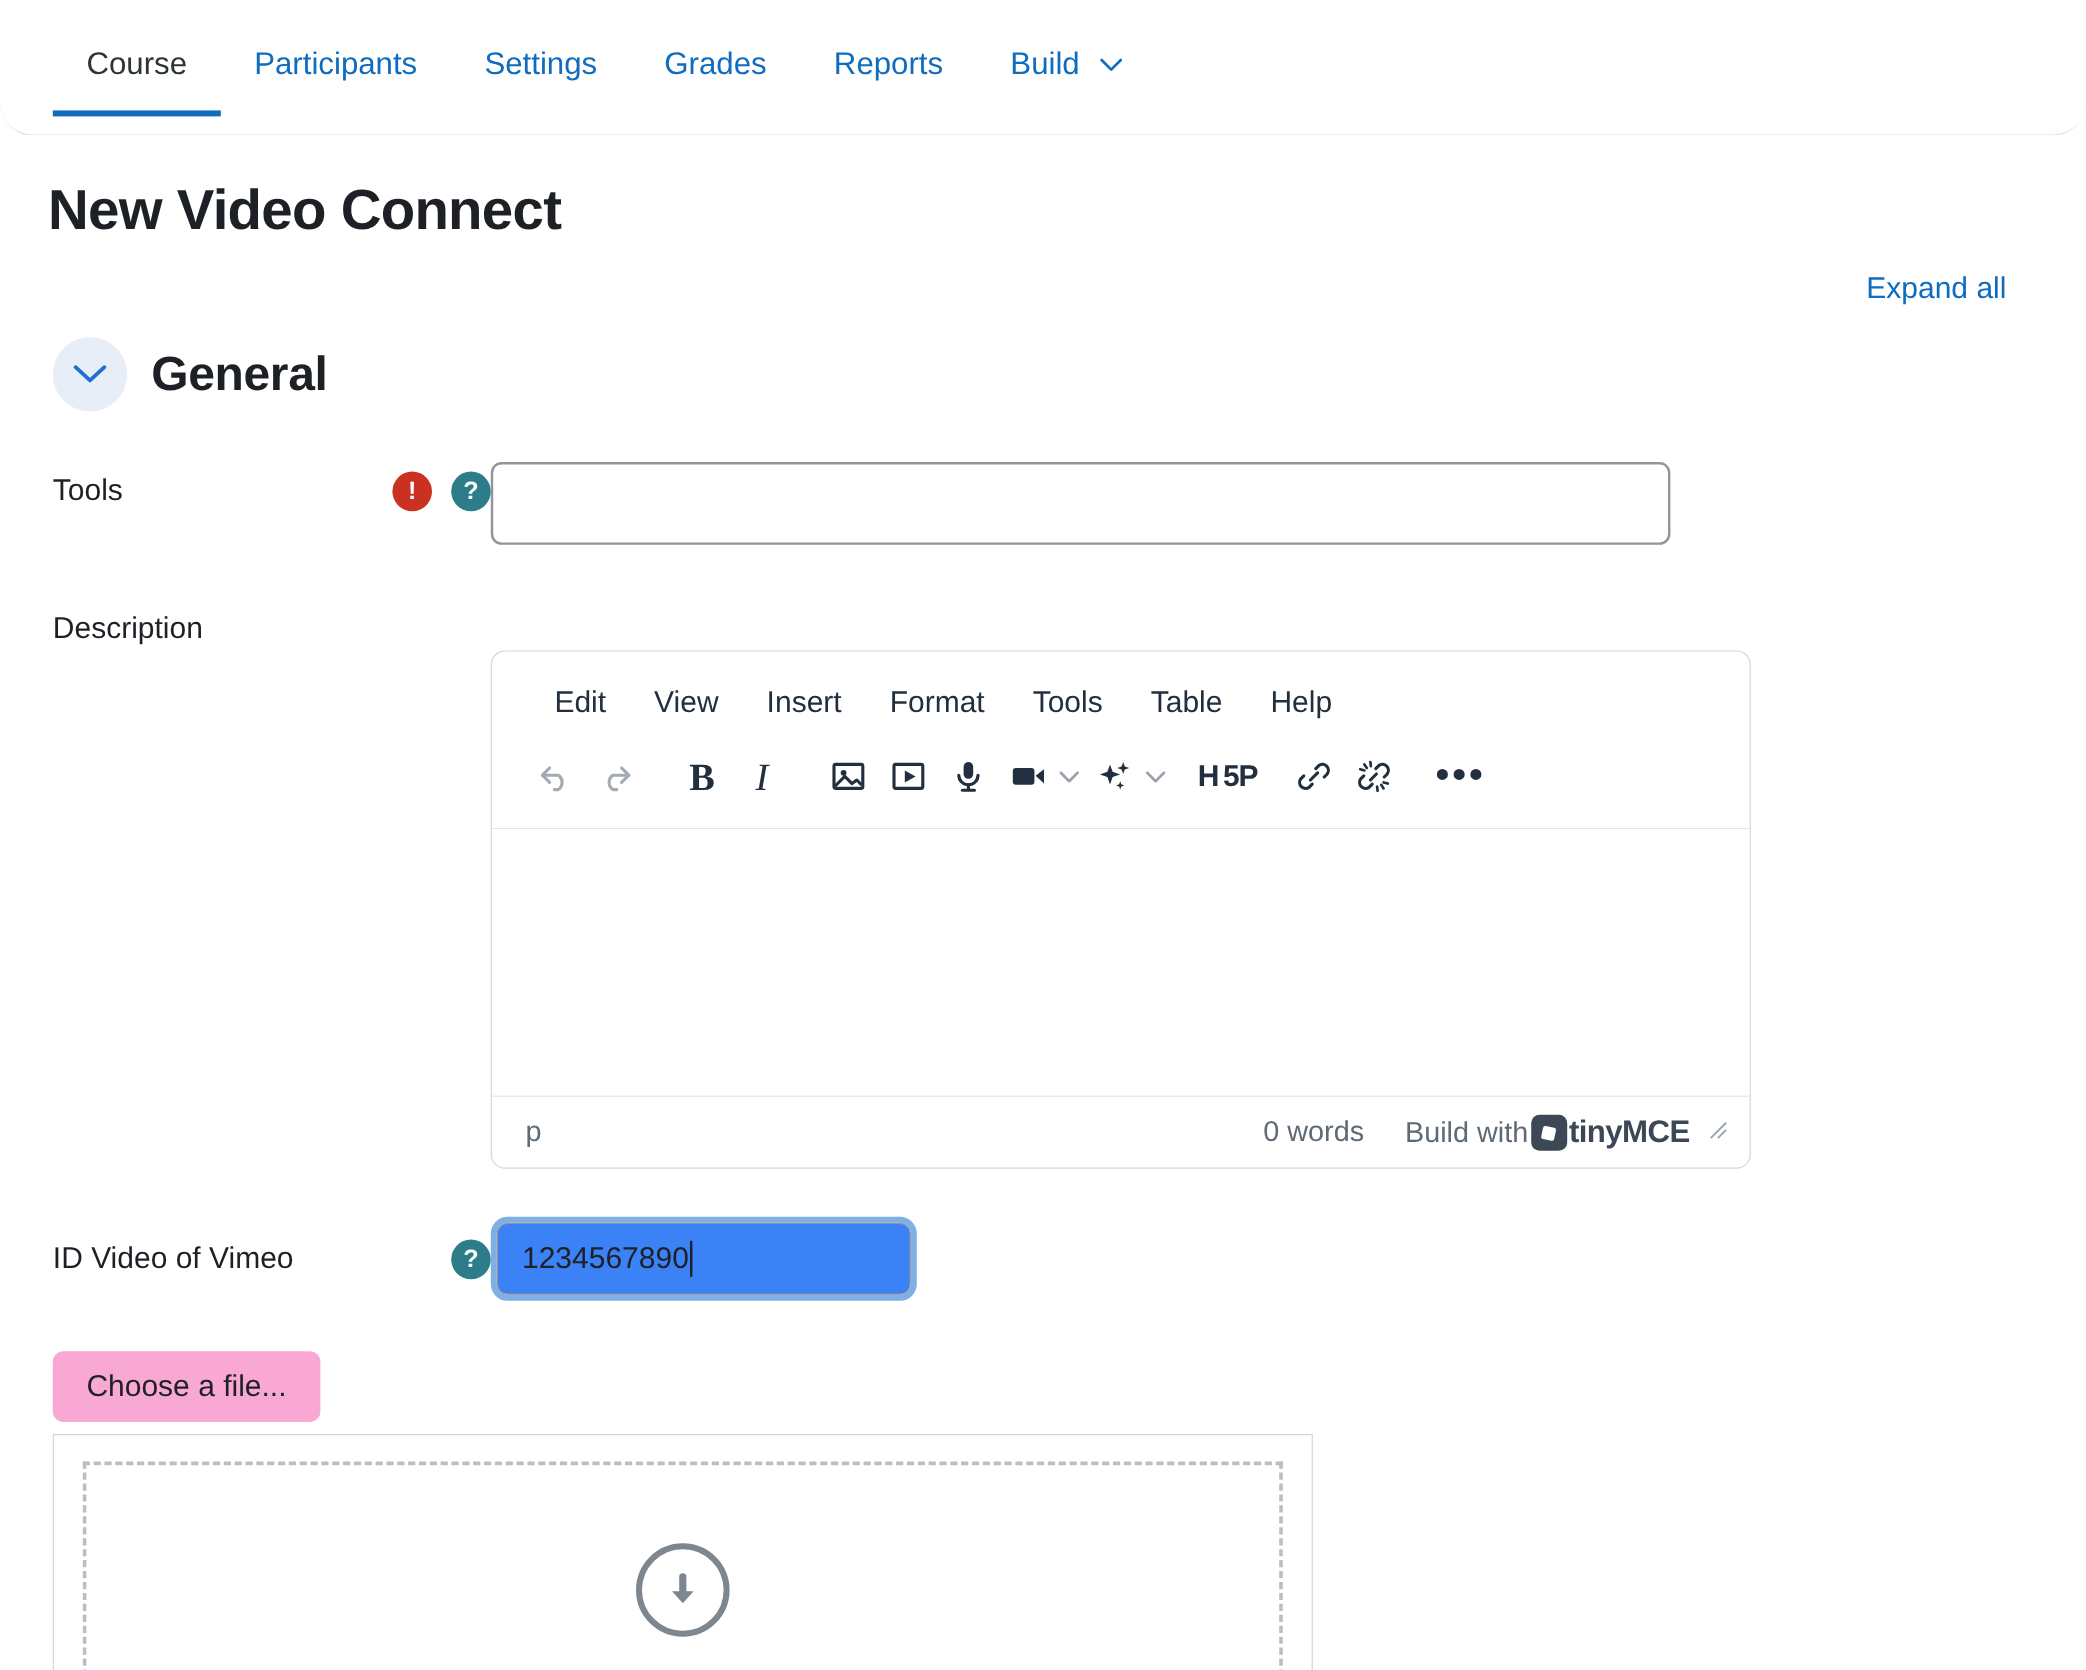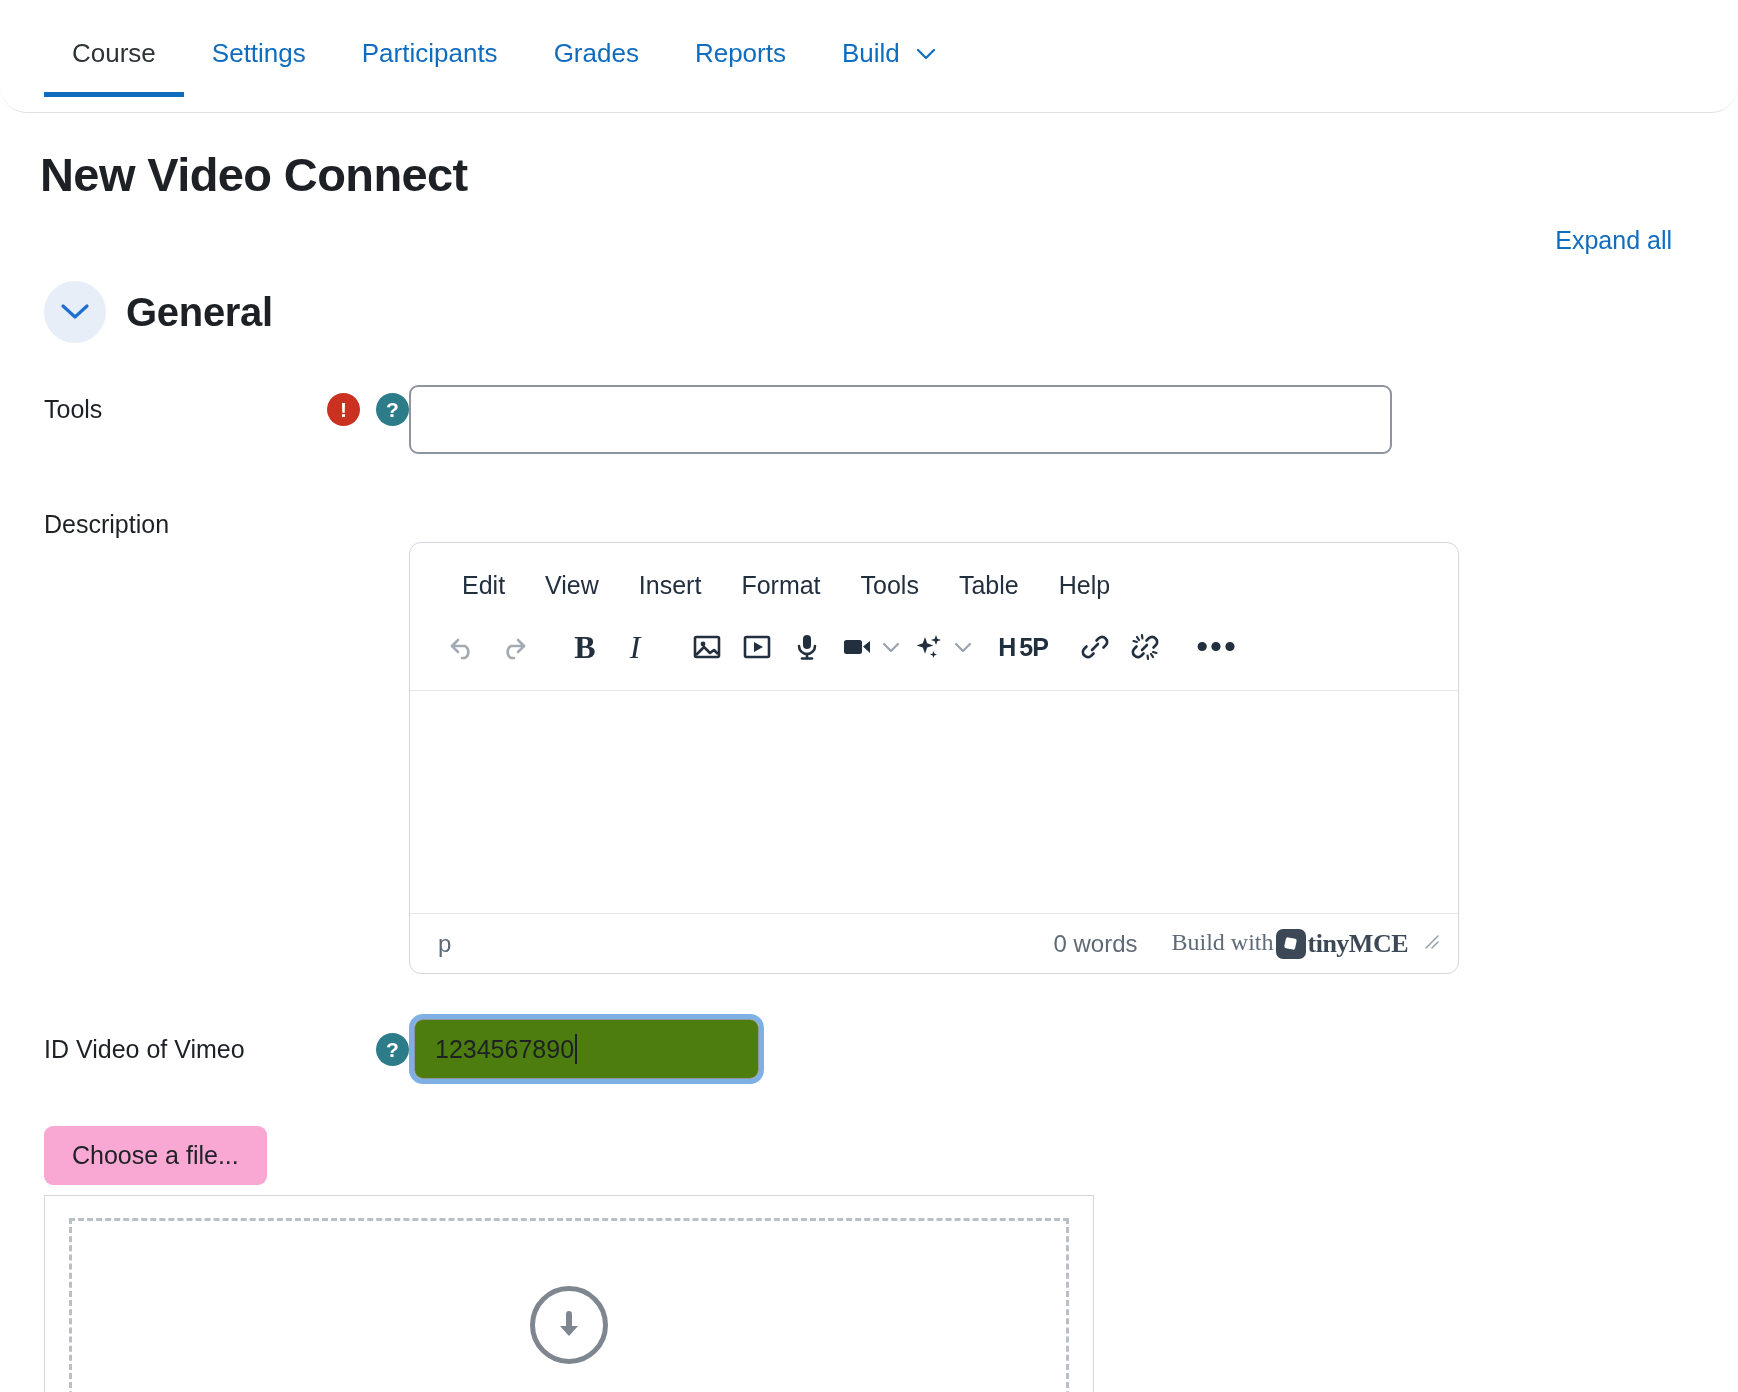--- a/index.html
+++ b/index.html
@@ -209,21 +209,21 @@
     align-items: center;
     border-top: 1px solid #e3e6e8;
     padding: 0 18px 0 28px;
     height: 60px;
     color: #5e6a75;
     font-size: 24px;
     position: relative;
   }
   .status-path { flex: 1; }
   .status-words { margin-right: 34px; }
-  .status-build { display: flex; align-items: flex-start; gap: 2px; font-family: Liberation Serif, serif; }
+  .status-build { display: flex; align-items: flex-end; gap: 2px; }
   .tiny-logo {
     width: 30px; height: 30px;
     border-radius: 7px;
     background: #3d4856;
     display: flex; align-items: center; justify-content: center;
     flex: none;
   }
   .tiny-logo i {
     width: 11px; height: 11px;
     background: #fff;
@@ -258,21 +258,21 @@
   .input-focused {
     width: 100%;
     height: 60px;
     border: 1px solid #8f959e;
     border-radius: 9px;
     font-size: 25px;
     padding: 0 20px;
     font-family: "Liberation Sans", sans-serif;
     color: #1d2125;
     outline: none;
-    background: #4d7c0f;
+    background: #3b82f6;
     display: flex;
     align-items: center;
   }
   .caret-bar {
     display: inline-block;
     width: 2px;
     height: 30px;
     background: #1d2125;
     margin-left: 1px;
   }
@@ -317,24 +317,24 @@
   .dl-circle svg { display: block; }
 </style>
 </head>
 <body>
 
 <div class="navbar">
   <div class="nav-tab active">
     <span>Course</span>
   </div>
   <div class="nav-tab">
+    <span>Participants</span>
+  </div>
+  <div class="nav-tab">
     <span>Settings</span>
-  </div>
-  <div class="nav-tab">
-    <span>Participants</span>
   </div>
   <div class="nav-tab">
     <span>Grades</span>
   </div>
   <div class="nav-tab">
     <span>Reports</span>
   </div>
   <div class="nav-tab">
     <span>Build</span>
     <span class="caret">

